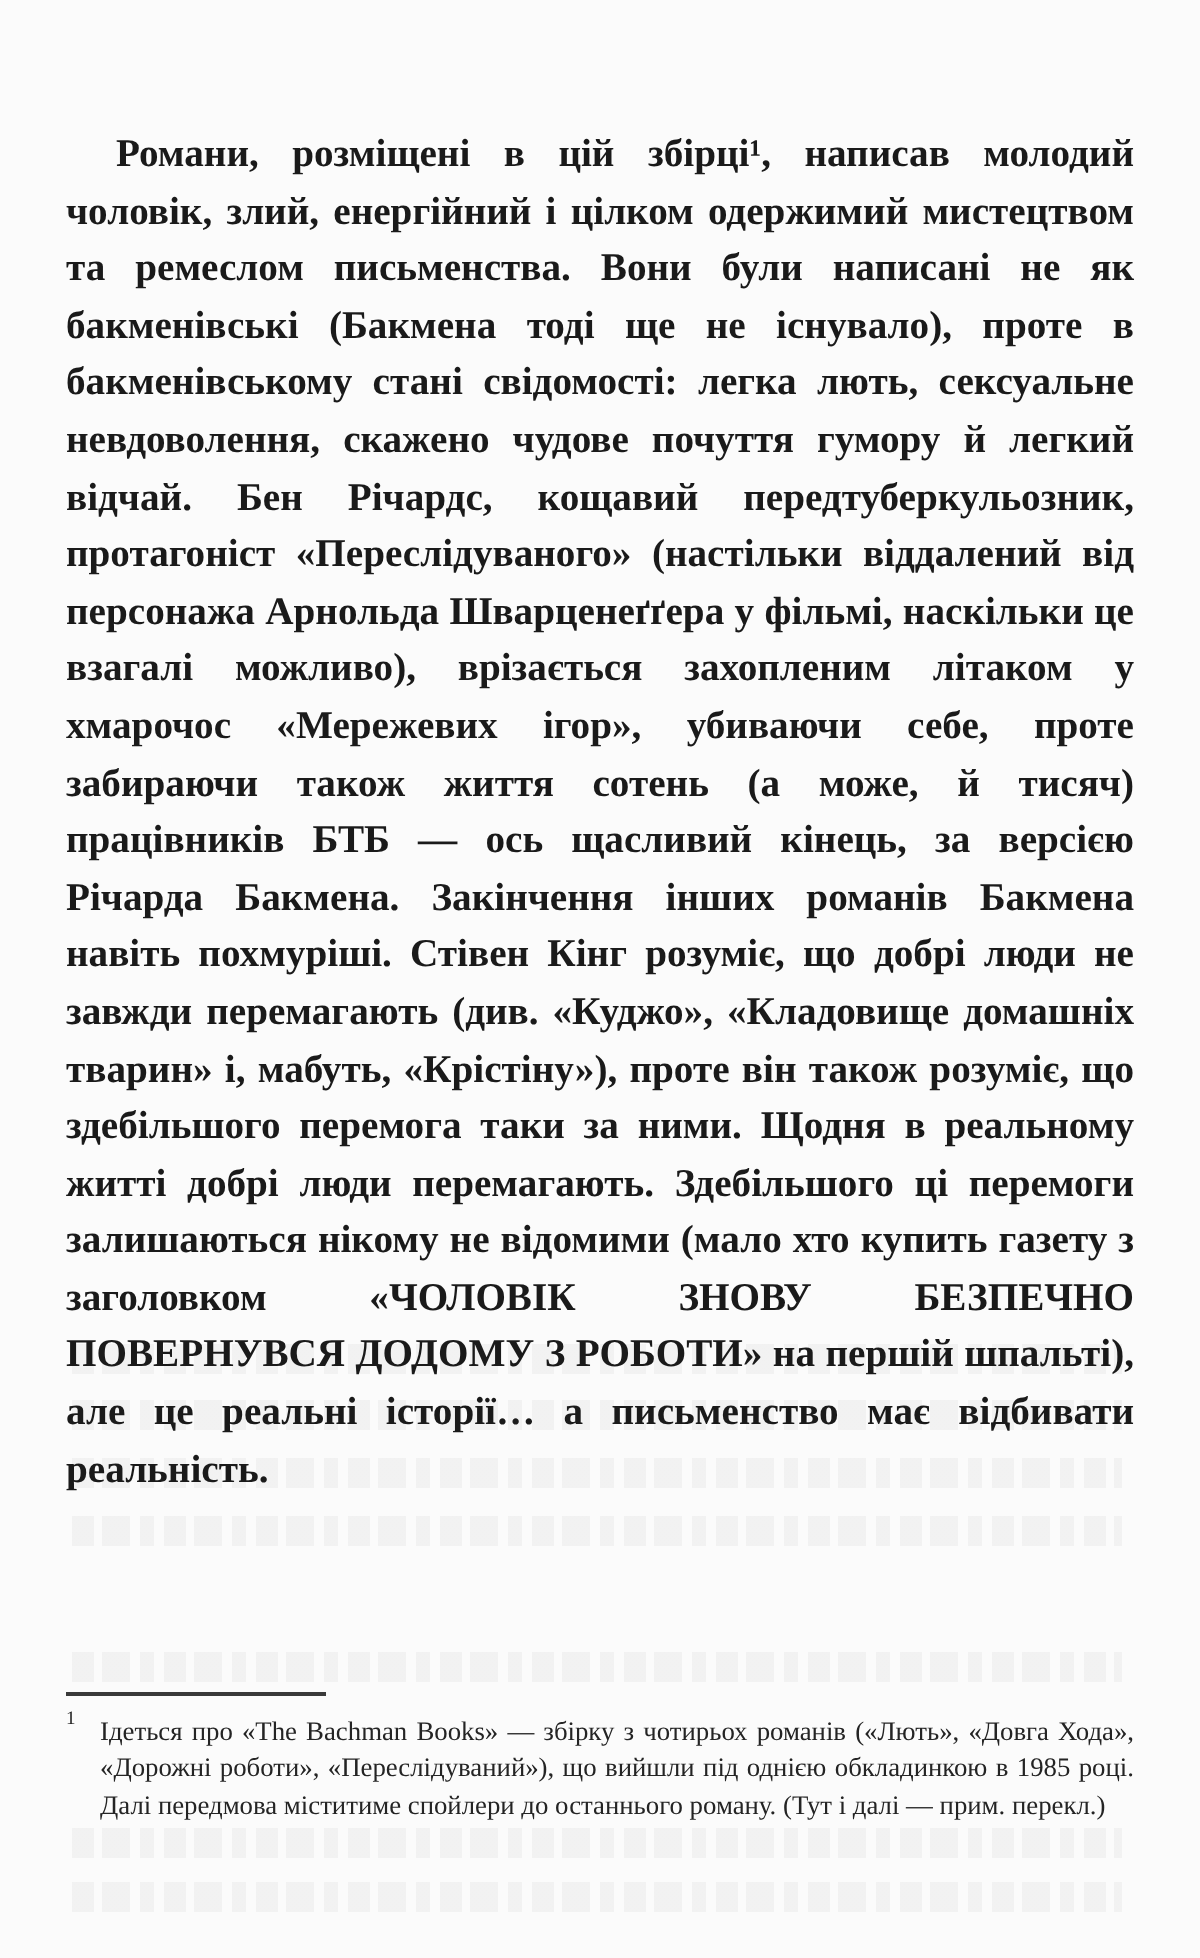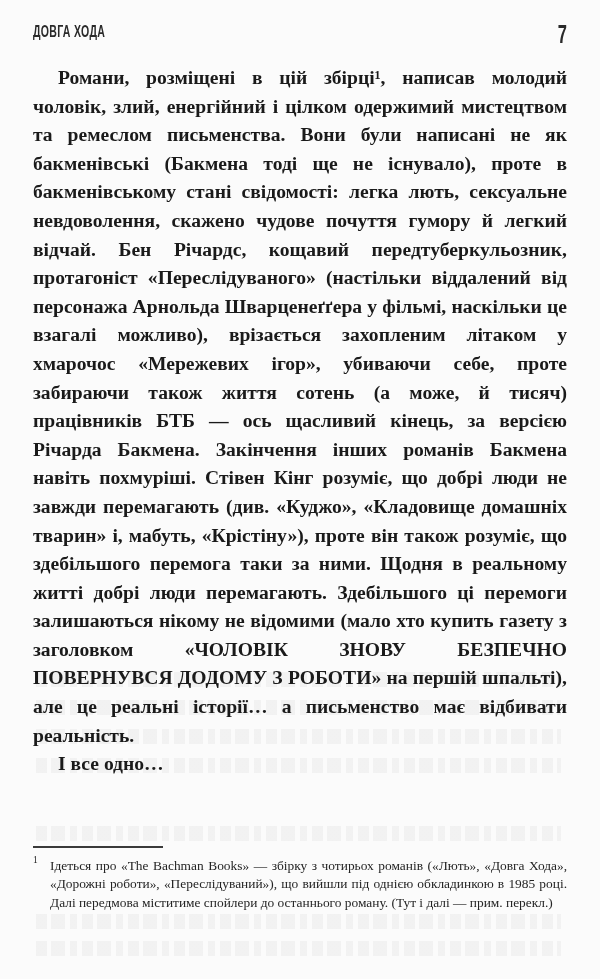--- a/index.html
+++ b/index.html
@@ -126,36 +126,31 @@
       transparent 41px, transparent 46px
     );
     pointer-events: none;
   }
 </style>
 </head>
 <body>
 
 <div class="page">
 
-  <div class="running-head">
-    <div class="head-title">ДОВГА ХОДА</div>
-    <div class="head-folio">7</div>
-  </div>
 
   <div class="showthrough" style="top:672px;"></div>
   <div class="showthrough" style="top:700px;"></div>
   <div class="showthrough" style="top:729px;"></div>
   <div class="showthrough" style="top:758px;"></div>
   <div class="showthrough" style="top:826px;"></div>
   <div class="showthrough" style="top:914px;"></div>
   <div class="showthrough" style="top:941px;"></div>
 
   <div class="body-text">
     <p>Романи, розміщені в цій збірці¹, написав молодий чоловік, злий, енергійний і цілком одержимий мисте­цтвом та ремеслом письменства. Вони були написані не як бакменівські (Бакмена тоді ще не існувало), про­те в бакменівському стані свідомості: легка лють, сек­суальне невдоволення, скажено чудове почуття гумору й легкий відчай. Бен Річардс, кощавий передтуберку­льозник, протагоніст «Переслідуваного» (настільки від­далений від персонажа Арнольда Шварценеґґера у фільмі, наскільки це взагалі можливо), врізається захопленим літаком у хмарочос «Мережевих ігор», убиваючи себе, проте забираючи також життя сотень (а може, й тисяч) працівників БТБ — ось щасливий кінець, за версією Річарда Бакмена. Закінчення інших романів Бакмена навіть похмуріші. Стівен Кінг розуміє, що добрі люди не завжди перемагають (див. «Куджо», «Кладовище до­машніх тварин» і, мабуть, «Крістіну»), проте він також розуміє, що здебільшого перемога таки за ними. Щодня в реальному житті добрі люди перемагають. Здебільшо­го ці перемоги залишаються нікому не відомими (мало хто купить газету з заголовком «ЧОЛОВІК ЗНОВУ БЕЗ­ПЕЧНО ПОВЕРНУВСЯ ДОДОМУ З РОБОТИ» на пер­шій шпальті), але це реальні історії… а письменство має відбивати реальність.</p>
-    <p>І все одно…</p>
   </div>
 
   <div class="footnote-rule"></div>
 
   <div class="footnote">
     <p><span class="fn-marker">1</span><span>Ідеться про «The Bachman Books» — збірку з чотирьох романів («Лють», «Довга Хода», «Дорожні роботи», «Переслідуваний»), що вийшли під однією обкладин­кою в 1985 році. Далі передмова міститиме спойлери до останнього роману. </span><span class="fn-italic">(Тут і далі — прим. перекл.)</span></p>
   </div>
 
 </div>
 

